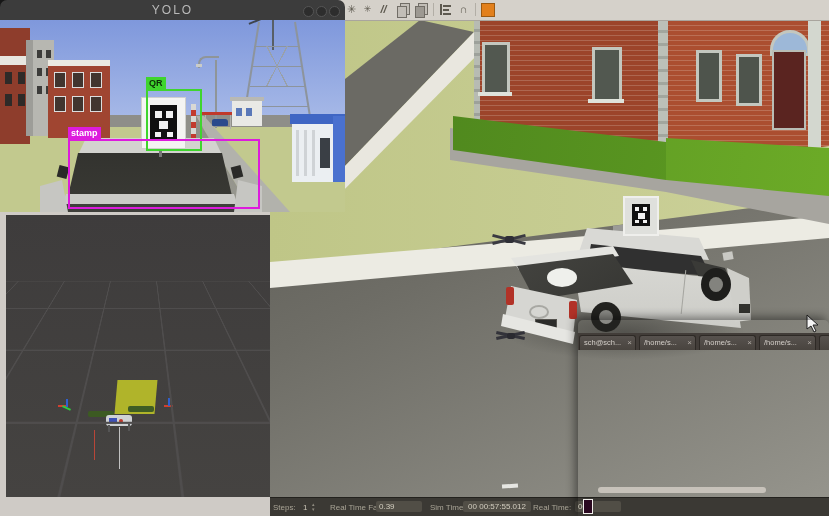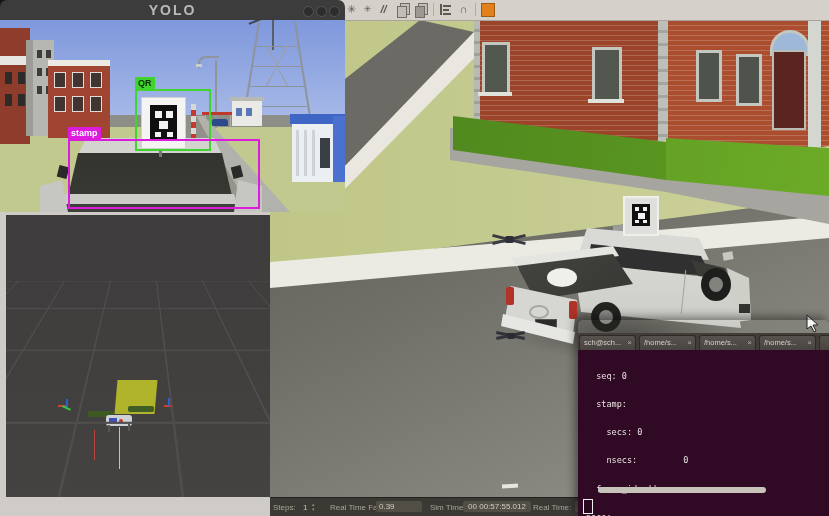--- a/index.html
+++ b/index.html
@@ -13,21 +13,21 @@
 .pg{position:absolute;width:8px;height:10px;border:1px solid #716d66;background:#c2beb7}
 
 #gz{left:270px;top:20px;width:559px;height:477px;background:linear-gradient(155deg,#55544e 0%,#6e6d66 45%,#95948c 100%);z-index:1;overflow:hidden}
 .grass{background:linear-gradient(90deg,#bfc687,#ccd19a)}
 
 #gz-status{left:270px;top:497px;width:573px;height:19px;background:#3b3934;border-top:1px solid #23221e;z-index:4;color:#a8a395;font-size:8px}
 #gz-status .lbl{position:absolute;top:5px}
 #gz-status .val{position:absolute;top:3px;height:11px;background:#514e46;border-radius:2px;color:#d2cdbf;text-align:center;line-height:12px;padding:0 3px}
 
 #yolo{left:0;top:0;width:345px;height:212px;z-index:5}
-#yolo-title{left:0;top:0;width:345px;height:20px;background:#3c3c3c;border-radius:7px 7px 0 0;color:#b9b9b9;font-size:14px;font-weight:bold;letter-spacing:2px;text-align:center;line-height:20px}
+#yolo-title{left:0;top:0;width:345px;height:20px;background:#3c3c3c;border-radius:7px 7px 0 0;color:#b9b9b9;font-size:12px;font-weight:normal;letter-spacing:2px;text-align:center;line-height:20px}
 .wbtn{position:absolute;top:5.5px;width:9px;height:9px;border-radius:50%;background:#2d2d2d;border:1px solid #555}
 #yolo-img{left:0;top:20px;width:345px;height:192px;background:linear-gradient(#7f98dc 0%,#a9bbe8 55%,#cfd8ef 78%,#cfd8ef 100%);overflow:hidden}
 .det{position:absolute;box-sizing:border-box}
 .chip{position:absolute;font-size:9px;font-weight:bold;line-height:13px;padding:0 3px}
 
 #rviz{left:0;top:212px;width:270px;height:304px;background:#cfcbc6;z-index:5}
 #rviz-vp{left:6px;top:3px;width:264px;height:282px;background:linear-gradient(#3e3c3c,#454341);overflow:hidden}
 #rviz-grid{left:-80px;top:66px;width:430px;height:540px;background-image:linear-gradient(#4f4d4d 1px,transparent 1px),linear-gradient(90deg,#4f4d4d 1px,transparent 1px);background-size:46px 46px;transform:perspective(230px) rotateX(61deg);transform-origin:50% 0}
 #rviz-status{left:0;top:285px;width:270px;height:19px;background:#d5d1cc;border-top:1px solid #b8b4ae;font-size:8.5px;color:#333}
 #rviz-status .inp{position:absolute;top:2px;height:12px;background:#fdfdfb;border:1px solid #9a968f;font-size:8px;line-height:13px;padding-left:2px;color:#222}
@@ -266,21 +266,21 @@
       <div class="a" style="left:141px;top:77px;width:43px;height:50px;background:#f4f4f2;border:1px solid #d0d0cc">
         <div class="a" style="left:8px;top:7px;width:27px;height:36px;background:#101010">
           <div class="a" style="left:5px;top:6px;width:7px;height:7px;background:#f2f2f2"></div>
           <div class="a" style="left:16px;top:6px;width:7px;height:7px;background:#f2f2f2"></div>
           <div class="a" style="left:9px;top:16px;width:9px;height:8px;background:#f2f2f2"></div>
           <div class="a" style="left:5px;top:27px;width:6px;height:5px;background:#f2f2f2"></div>
           <div class="a" style="left:17px;top:27px;width:6px;height:5px;background:#f2f2f2"></div>
         </div>
       </div>
 
-      <div class="det" style="left:135px;top:69px;width:76px;height:62px;border:2px solid #3fd52e">
+      <div class="det" style="left:146px;top:69px;width:56px;height:62px;border:2px solid #3fd52e">
         <span class="chip" style="left:-2px;top:-14px;background:#3fd52e;color:#0d2d08">QR</span>
       </div>
       <div class="det" style="left:68px;top:119px;width:192px;height:70px;border:2px solid #dd1bdd">
         <span class="chip" style="left:-2px;top:-14px;background:#dd1bdd;color:#fff">stamp</span>
       </div>
     </div>
   </div>
 
   <div id="rviz" class="a">
     <div id="rviz-vp" class="a">
@@ -320,38 +320,18 @@
       <div class="ttab" style="left:121px">
         <span class="tl">/home/s...</span>
         <span class="tx">×</span>
       </div>
       <div class="ttab" style="left:181px">
         <span class="tl">/home/s...</span>
         <span class="tx">×</span>
       </div>
       <div class="ttab" style="left:241px;width:12px"></div>
     </div>
-    <div id="term-body" class="a">
-      <div id="tlines" class="a">
-        <div>  seq: 0</div>
-        <div>  stamp:</div>
-        <div>    secs: 0</div>
-        <div>    nsecs:         0</div>
-        <div>  frame_id: ''</div>
-        <div>pose:</div>
-        
-        
-        
-        
-        
-        
-        
-        
-        
-        
-      </div>
-    </div>
   </div>
 
   <div class="a" style="left:598px;top:487px;width:168px;height:6px;background:#c7c2ba;border-radius:3px;z-index:7"></div>
   <div class="a" style="left:583px;top:499px;width:8px;height:13px;background:#2a0820;border:1px solid #f2f0ec;z-index:7"></div>
 
 </div>
 
 </body></html>

